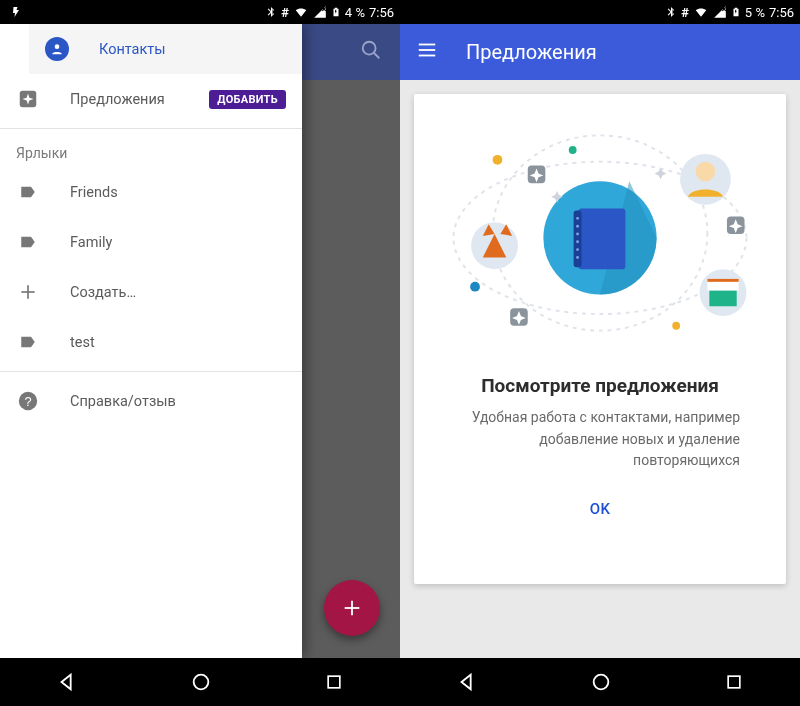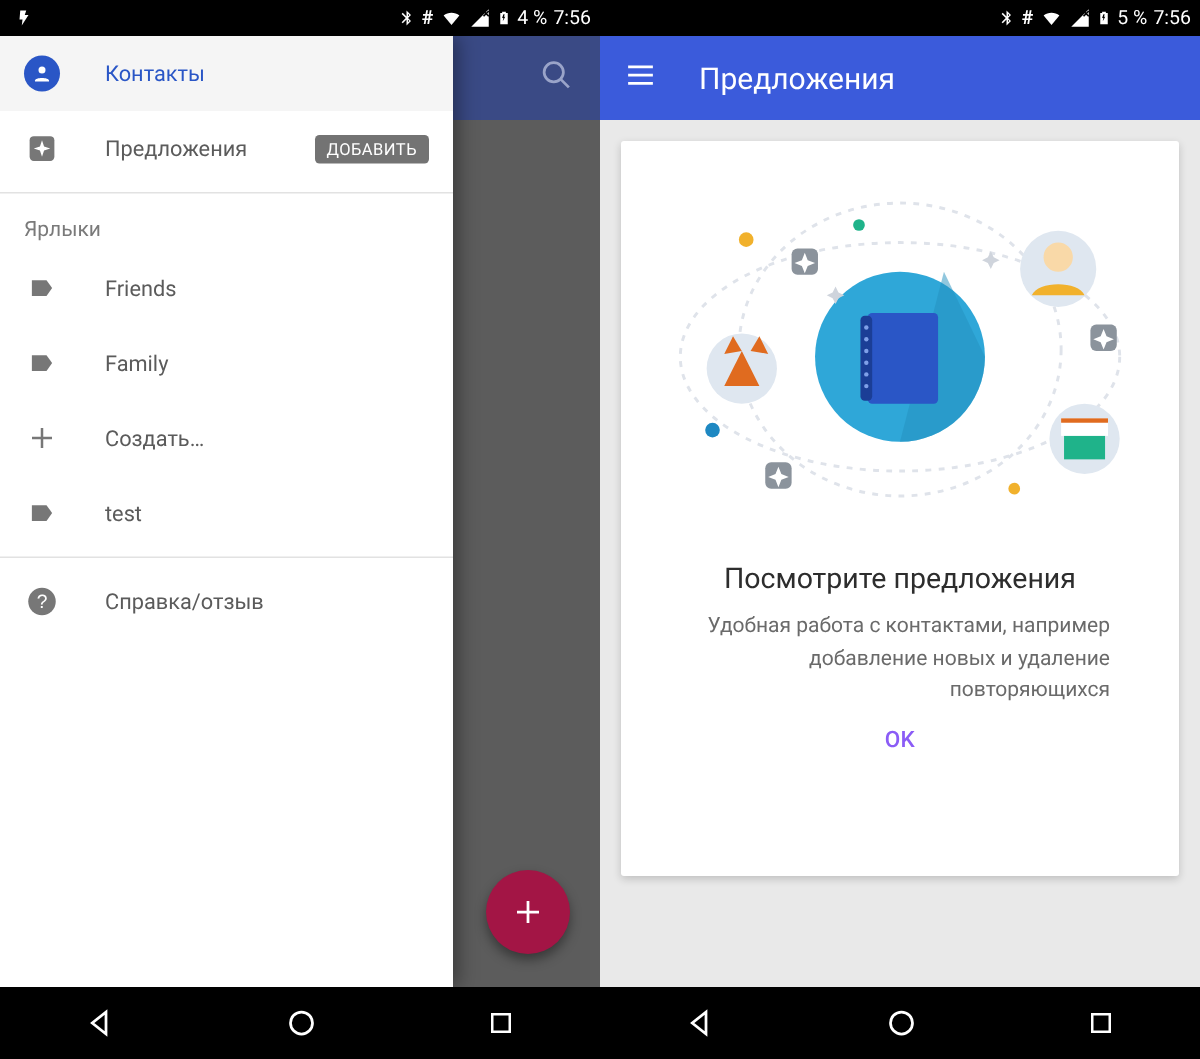--- a/index.html
+++ b/index.html
@@ -99,32 +99,34 @@
     height: 50px;
     padding: 0 16px;
     gap: 30px;
     color: #5b5b5b;
     font-size: 14.5px;
     cursor:pointer;
   }
   .drawer-item.selected {
     background: #f5f5f5;
     color: #2a56c6;
+    margin-left: 29px;
   }
   .drawer-item.selected .icon-circle { background:#2a56c6; }
   .icon-slot { width: 24px; display:flex; align-items:center; justify-content:center; flex-shrink:0;}
   .icon-circle { width:24px; height:24px; border-radius:50%; background:#777; display:flex;align-items:center;justify-content:center;}
   .chip {
     margin-left:auto;
-    background:#737373;
+    background:#4c1d95;
     color:#fff;
     font-size:11px;
     padding: 3px 8px;
     border-radius:3px;
     letter-spacing:.3px;
+    font-weight:bold;
   }
   .section-label {
     padding: 12px 16px 6px;
     font-size: 14px;
     color: #7a7a7a;
   }
   .divider { height:1px; background:#e2e2e2; margin: 4px 0; }
   
   .right-content {
     position:absolute;
@@ -158,35 +160,35 @@
     padding: 24px 20px 12px;
   }
   .illus {
     width: 100%;
     height: 230px;
     position:relative;
   }
   .card h2 {
     margin-top: 26px;
     font-size: 19px;
-    font-weight: 400;
+    font-weight: 700;
     color:#2d2d2d;
     text-align:center;
   }
   .card p {
     margin-top: 10px;
     font-size: 14px;
     line-height: 1.55;
     color:#6a6a6a;
     text-align:right;
     max-width: 280px;
   }
   .ok-btn {
-    margin-top: 4px;
-    color:#8b5cf6;
+    margin-top: 20px;
+    color:#1d4ed8;
     font-size: 15px;
     font-weight:500;
     letter-spacing:.3px;
     padding: 8px 16px;
     cursor:pointer;
     text-align:right;
   }
 </style>
 </head>
 <body>

